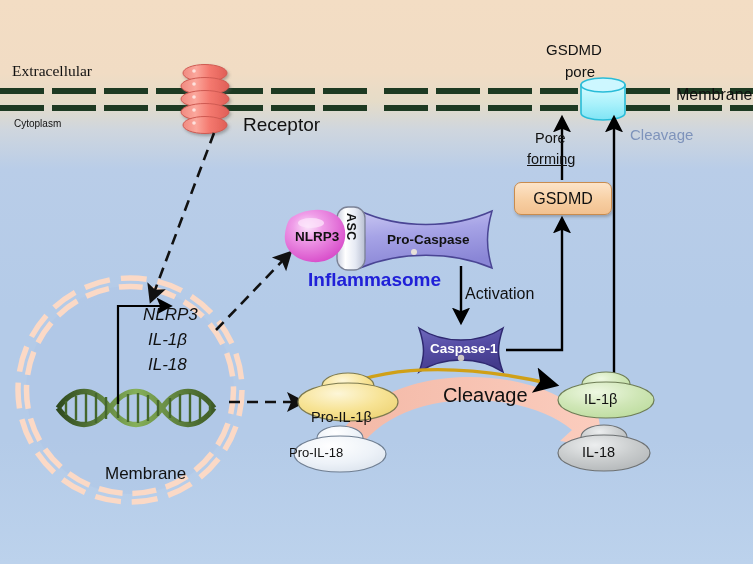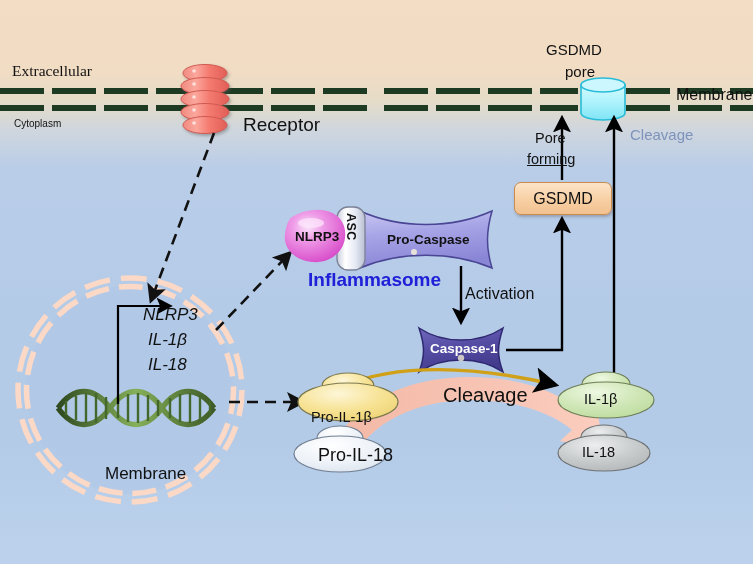--- a/index.html
+++ b/index.html
@@ -303,17 +303,17 @@
 
   <div id="gsdmd-box">GSDMD</div>
 
   <div class="prot-lbl" style="left:295px;top:229px;font-size:13.5px;">NLRP3</div>
   <div class="asc-lbl">ASC</div>
   <div class="prot-lbl" style="left:387px;top:232px;font-size:13.5px;">Pro-Caspase</div>
 
   <div class="prot-lbl" style="left:430px;top:341px;font-size:13.5px;color:#fff;">Caspase-1</div>
 
   <div class="prot-lbl" style="left:311px;top:393px;font-size:14.5px;font-weight:normal;margin-top:16px;">Pro-IL-1β</div>
-  <div class="prot-lbl" style="left:318px;top:445px;font-size:18px;font-weight:normal;">Pro-IL-18</div>
+  <div class="prot-lbl" style="left:289px;top:445px;font-size:13px;font-weight:normal;">Pro-IL-18</div>
   <div class="prot-lbl" style="left:584px;top:391px;font-size:14.5px;font-weight:normal;">IL-1β</div>
   <div class="prot-lbl" style="left:582px;top:444px;font-size:14.5px;font-weight:normal;">IL-18</div>
 
 </div>
 
 </body></html>

